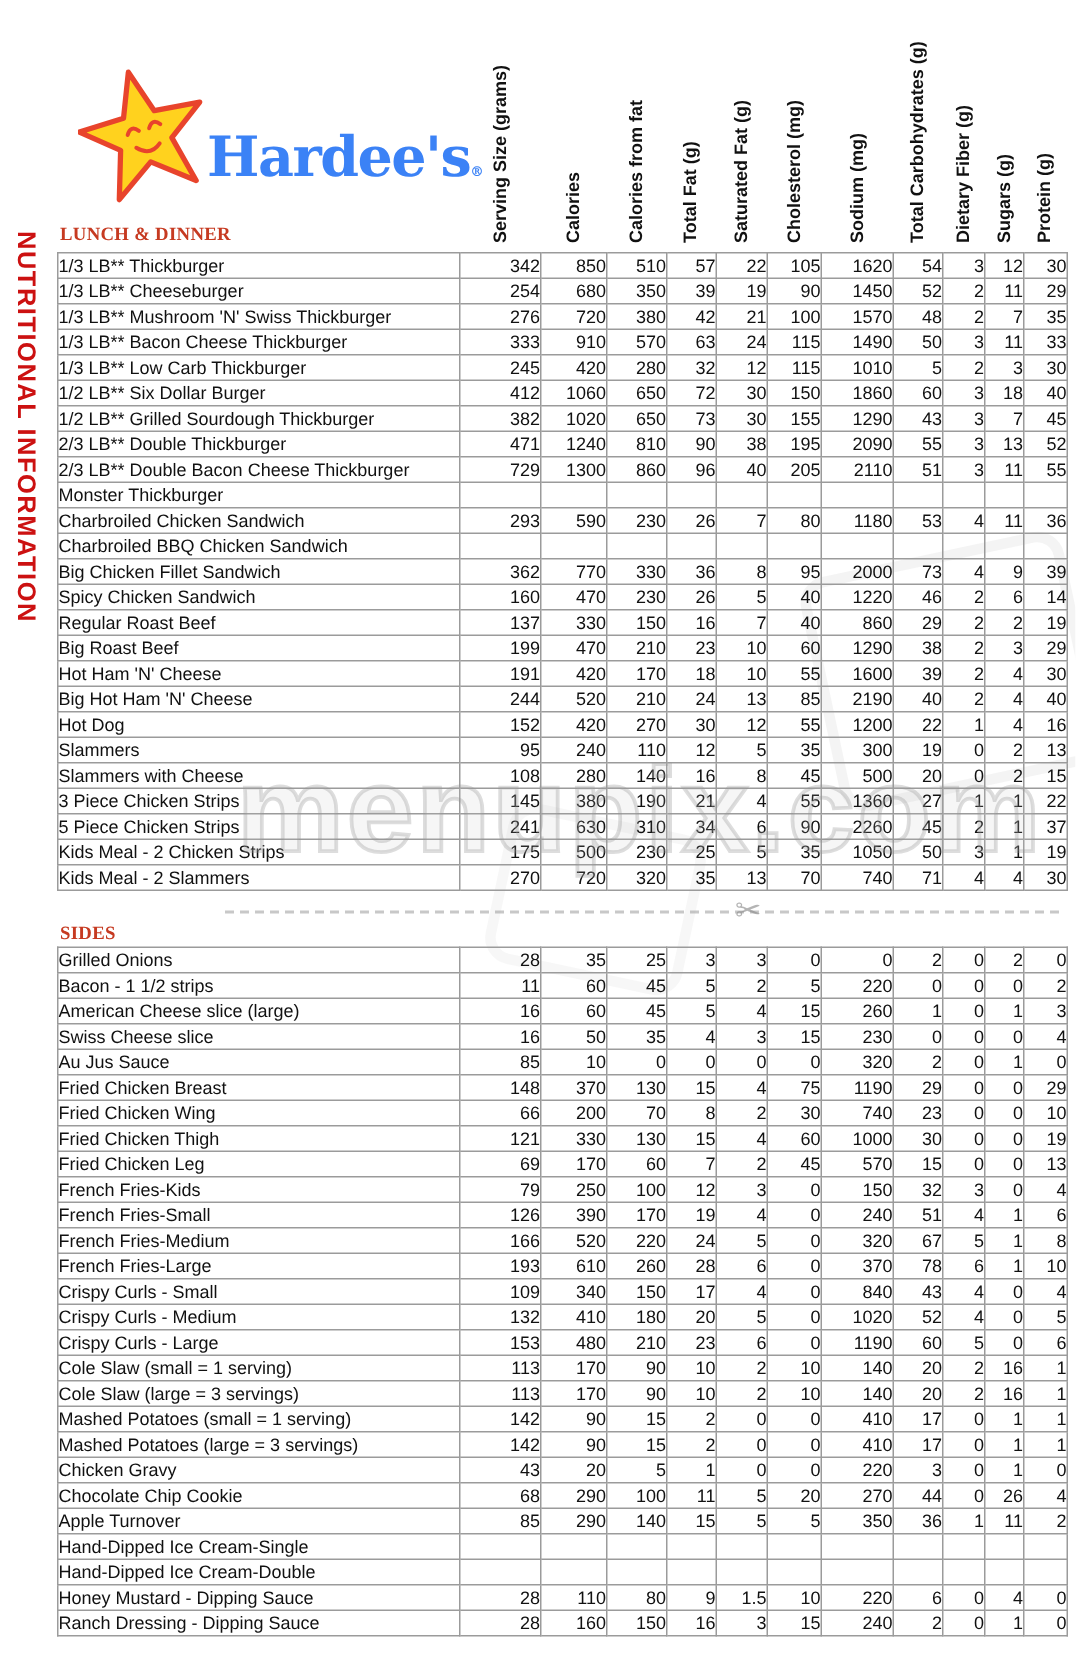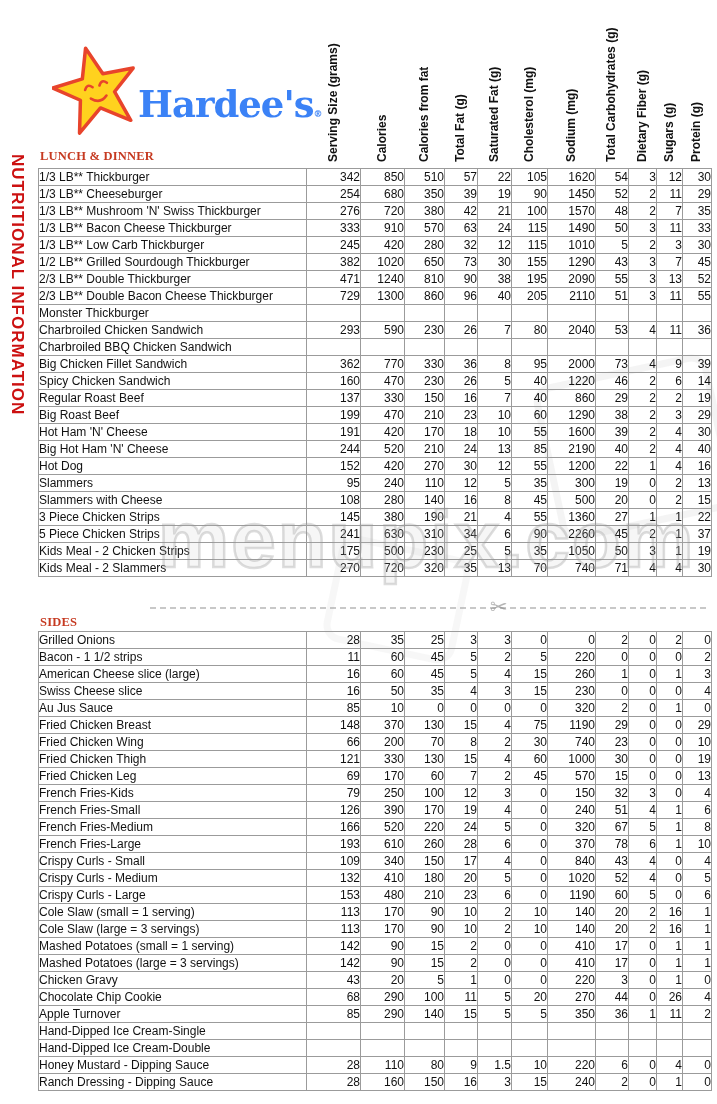--- a/index.html
+++ b/index.html
@@ -197,20 +197,34 @@
           <td class="val">32</td>
           <td class="val">12</td>
           <td class="val">115</td>
           <td class="val">1010</td>
           <td class="val">5</td>
           <td class="val">2</td>
           <td class="val">3</td>
           <td class="val">30</td>
         </tr>
         <tr>
+          <td class="item">1/2 LB** Six Dollar Burger</td>
+          <td class="val">412</td>
+          <td class="val">1060</td>
+          <td class="val">650</td>
+          <td class="val">72</td>
+          <td class="val">30</td>
+          <td class="val">150</td>
+          <td class="val">1860</td>
+          <td class="val">60</td>
+          <td class="val">3</td>
+          <td class="val">18</td>
+          <td class="val">40</td>
+        </tr>
+        <tr>
           <td class="item">1/2 LB** Grilled Sourdough Thickburger</td>
           <td class="val">382</td>
           <td class="val">1020</td>
           <td class="val">650</td>
           <td class="val">73</td>
           <td class="val">30</td>
           <td class="val">155</td>
           <td class="val">1290</td>
           <td class="val">43</td>
           <td class="val">3</td>
@@ -260,21 +274,21 @@
           <td class="val"></td>
         </tr>
         <tr>
           <td class="item">Charbroiled Chicken Sandwich</td>
           <td class="val">293</td>
           <td class="val">590</td>
           <td class="val">230</td>
           <td class="val">26</td>
           <td class="val">7</td>
           <td class="val">80</td>
-          <td class="val">2040</td>
+          <td class="val">1180</td>
           <td class="val">53</td>
           <td class="val">4</td>
           <td class="val">11</td>
           <td class="val">36</td>
         </tr>
         <tr>
           <td class="item">Charbroiled BBQ Chicken Sandwich</td>
           <td class="val"></td>
           <td class="val"></td>
           <td class="val"></td>

